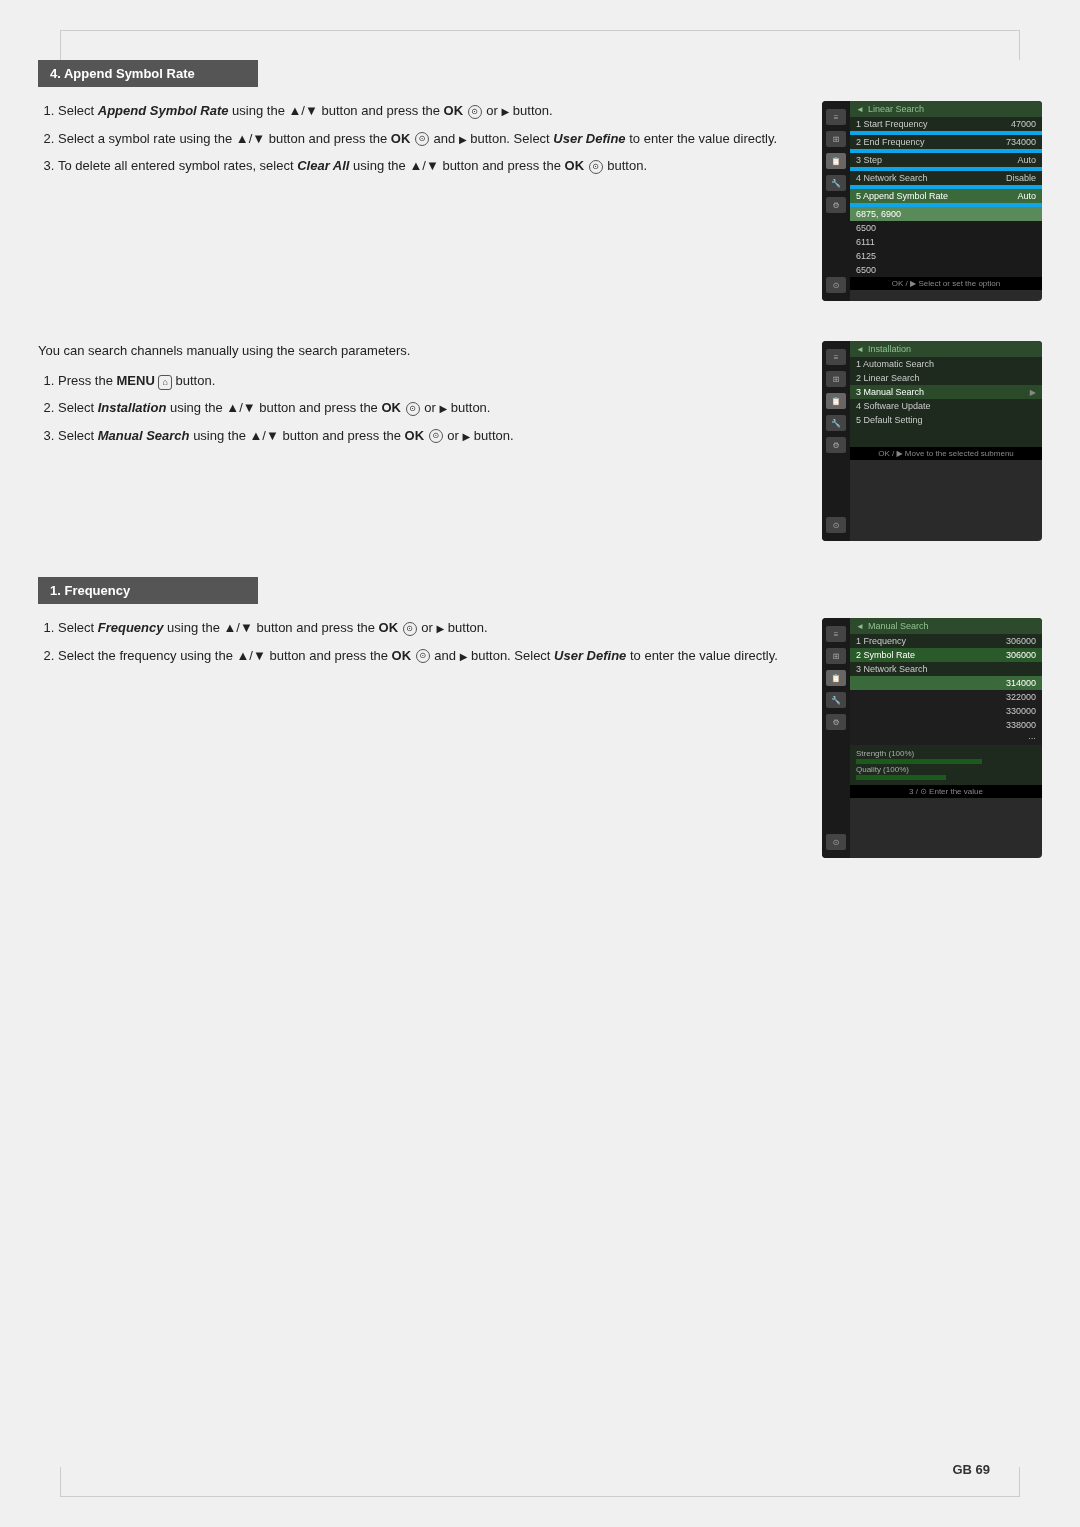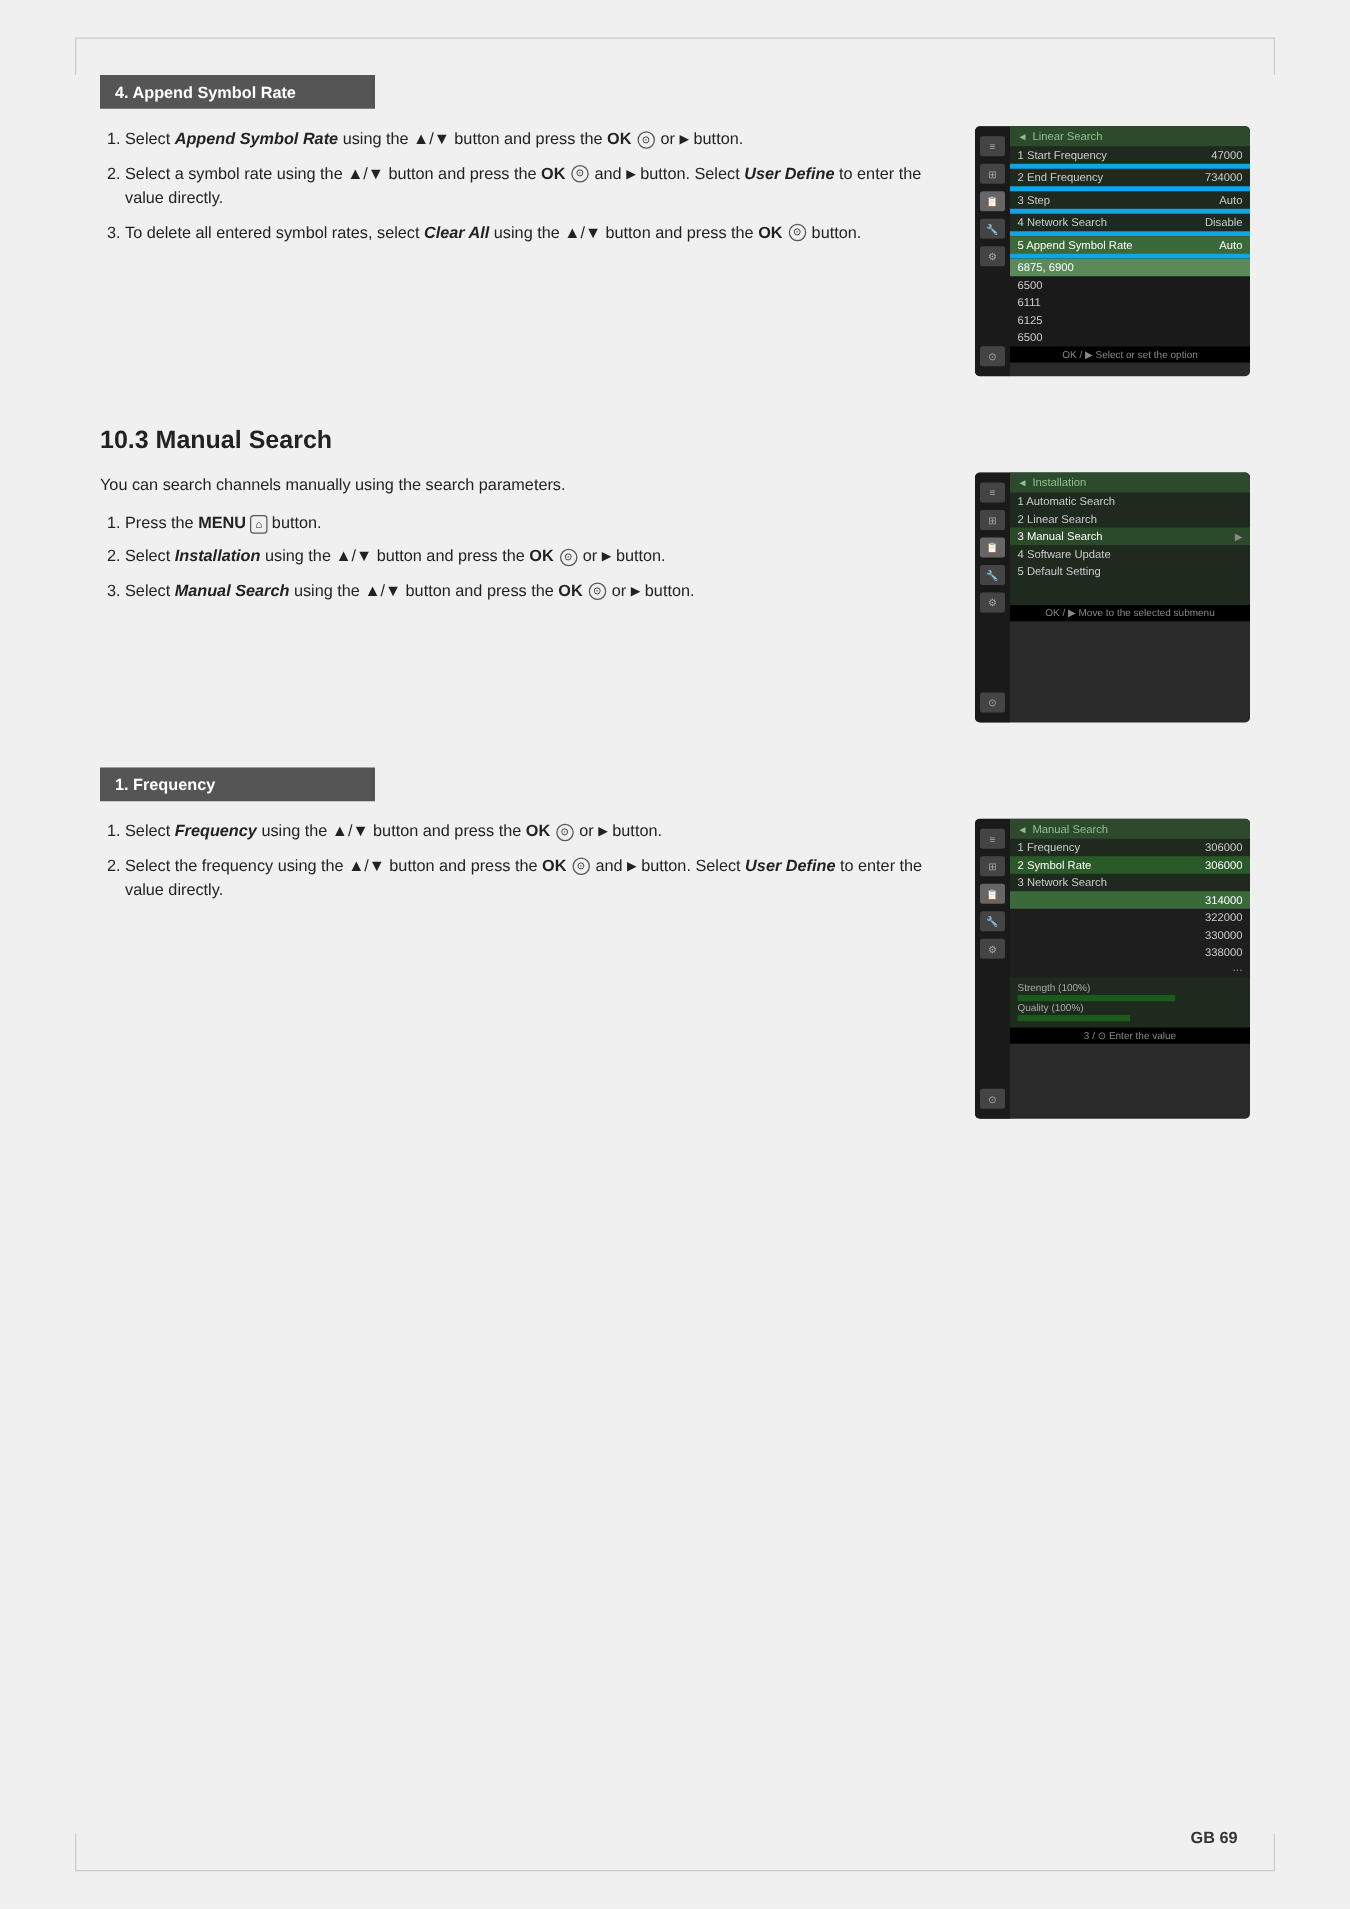--- a/index.html
+++ b/index.html
@@ -10,21 +10,21 @@
       font-family: Arial, Helvetica, sans-serif;
       font-size: 14px;
       color: #222;
       position: relative;
     }
 
     .page-wrapper {
       width: 1080px;
       min-height: 1527px;
       background: #f0f0f0;
-      padding: 60px 80px;
+      padding: 60px 38px;
       position: relative;
     }
 
     
     .border-mark {
       position: absolute;
       background: #ccc;
     }
     .border-top { top: 30px; left: 60px; right: 60px; height: 1px; }
     .border-bottom { bottom: 30px; left: 60px; right: 60px; height: 1px; }
@@ -371,21 +371,20 @@
             <div class="tv-dropdown-item">6125</div>
             <div class="tv-dropdown-item">6500</div>
           </div>
           <div class="tv-footer">OK / ▶ Select or set the option</div>
         </div>
       </div>
     </div>
   </div>
 
   <div class="manual-search-section">
-    <div class="chapter-title">10.3 Manual Search</div>
     <div class="section-content">
       <div class="text-content">
         <p>You can search channels manually using the search parameters.</p>
         <ol>
           <li>
             Press the <strong>MENU</strong> <span style="display:inline-block;border:1px solid #555;border-radius:3px;padding:0 3px;font-size:9px;">⌂</span> button.
           </li>
           <li>
             Select <em>Installation</em> using the ▲/▼ button and press the <strong>OK</strong> <span class="sym-ok">⊙</span> or <span class="sym-arrow">▶</span> button.
           </li>

